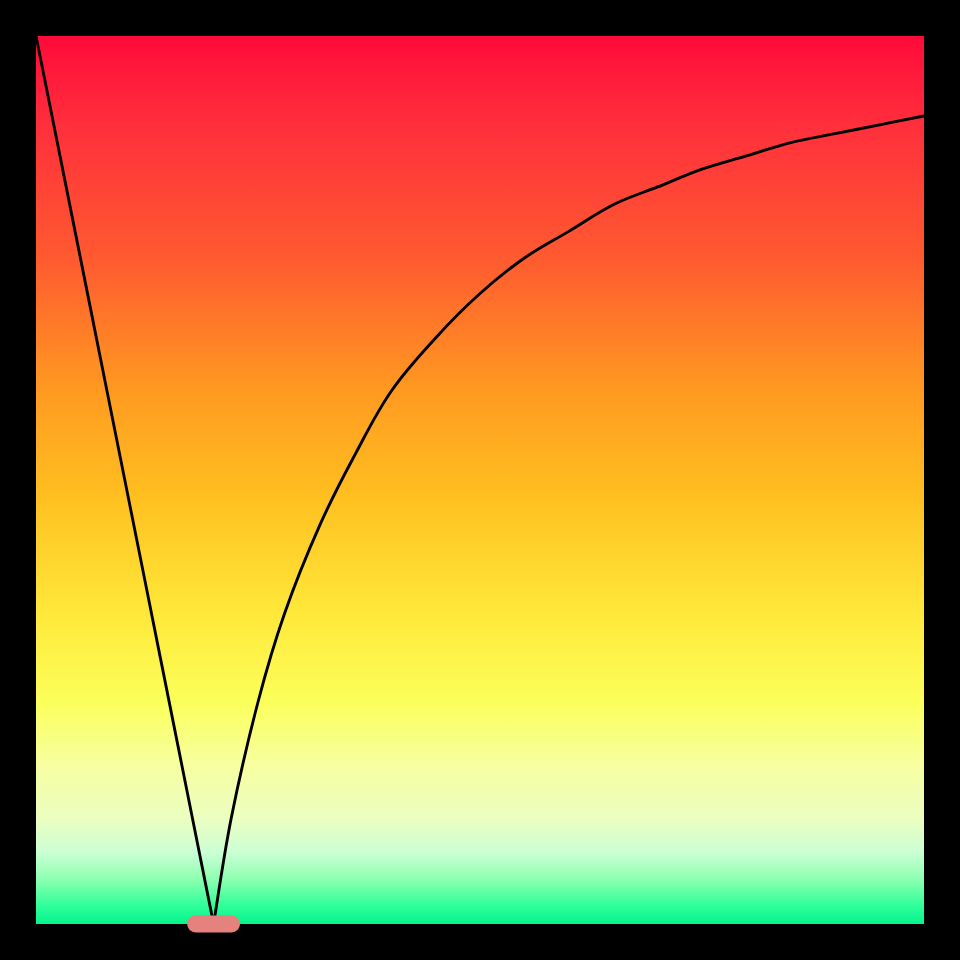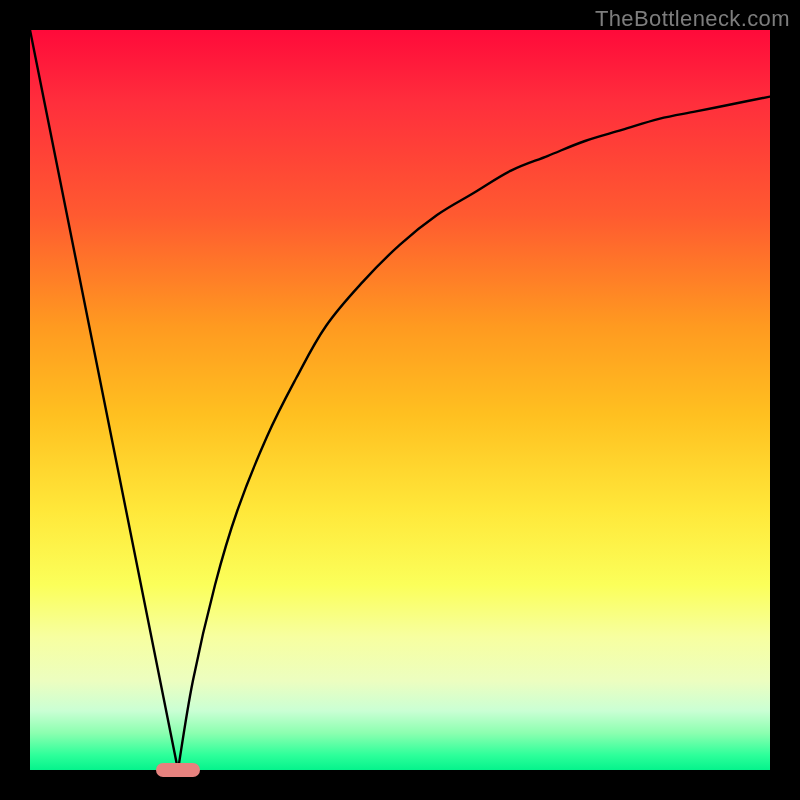--- a/index.html
+++ b/index.html
@@ -74,14 +74,13 @@
   <div class="plot-area">
 
     <svg class="curve-svg" viewBox="0 0 740 740" preserveAspectRatio="none">
       <path id="path-left" d="M 0 0 L 14.8 74 L 29.6 148 L 44.4 222 L 59.2 296 L 74 370 L 88.8 444 L 103.60000000000001 518 L 118.4 592 L 133.2 666 L 140.6 703 L 148 740" fill="none" stroke="#000" stroke-width="2.4" stroke-linecap="round" stroke-linejoin="round"></path>
       <path id="path-right" d="M 148 740 C 150.66400000000002 724.016, 156.14000000000001 684.5, 162.8 651.2 C 169.46 617.9000000000001, 177.008 585.636, 185 555 C 192.992 524.364, 197.876 507.64, 207.20000000000002 481 C 216.52400000000003 454.36, 226.144 430.976, 236.8 407 C 247.45600000000002 383.024, 255.74399999999997 367.78, 266.4 347.79999999999995 C 277.056 327.81999999999994, 284.012 313.316, 296 296 C 307.988 278.684, 319.68 266.25199999999995, 333 251.59999999999997 C 346.32 236.94799999999998, 356.68 226.58800000000002, 370 214.60000000000002 C 383.32 202.61200000000002, 393.68000000000006 194.324, 407.00000000000006 185 C 420.32000000000005 175.676, 430.68 170.79199999999997, 444 162.79999999999995 C 457.32 154.80799999999994, 467.68 147.25999999999988, 481 140.5999999999999 C 494.32 133.93999999999994, 504.68 131.12800000000004, 518 125.80000000000007 C 531.32 120.47200000000008, 541.68 115.66200000000002, 555 111 C 568.32 106.33799999999998, 578.68 103.89599999999999, 592 99.89999999999998 C 605.32 95.90399999999997, 615.68 92.12999999999995, 629 88.79999999999995 C 642.32 85.46999999999996, 652.68 84.06399999999996, 666 81.39999999999998 C 679.32 78.73599999999999, 689.68 76.66399999999999, 703 74 C 716.32 71.33600000000001, 733.34 67.93200000000002, 740 66.60000000000002" fill="none" stroke="#000" stroke-width="2.4" stroke-linecap="round" stroke-linejoin="round"></path>
     </svg>
 
     <div class="marker" id="marker" style="left: 148px; top: 740px; background: rgb(230, 130, 126);"></div>
   </div>
 
-  <div class="watermark">TheBottleneck.com</div>
 </div>
 
 </body></html>

